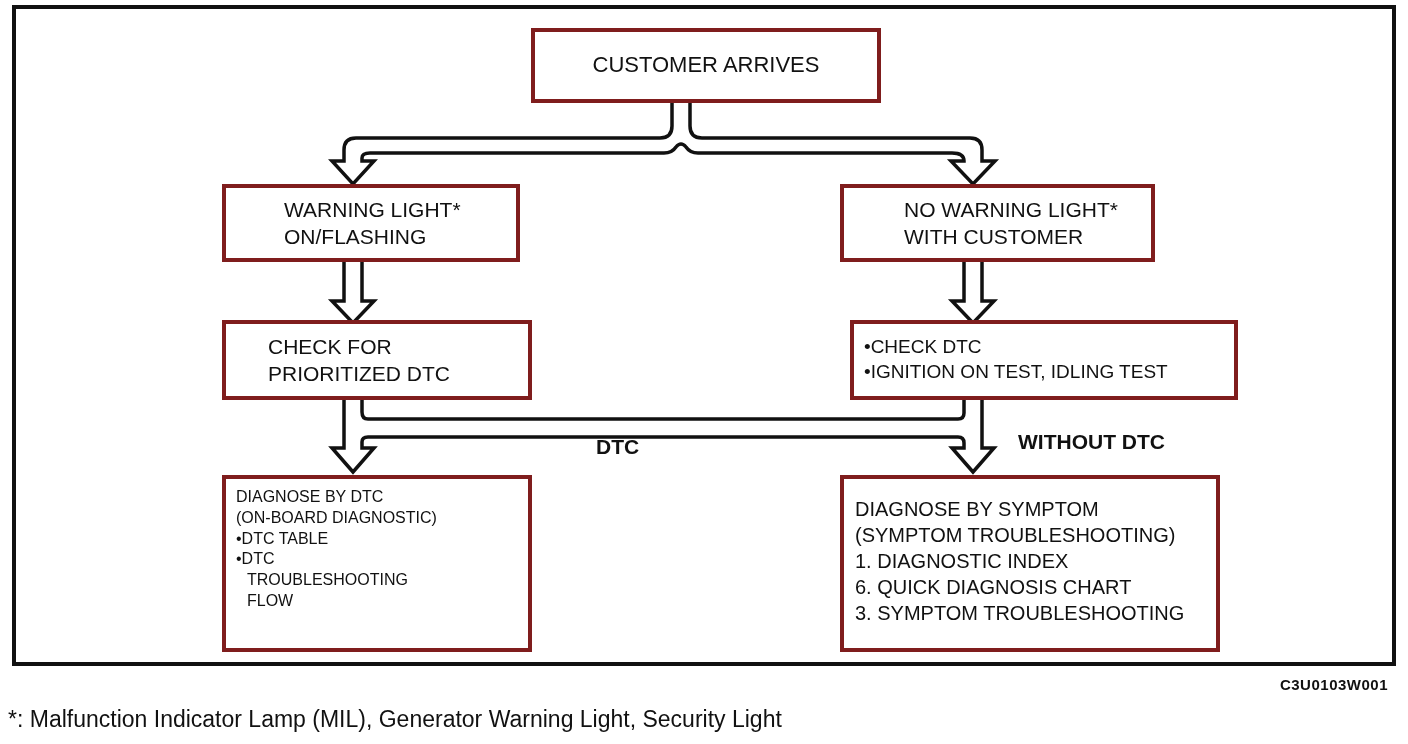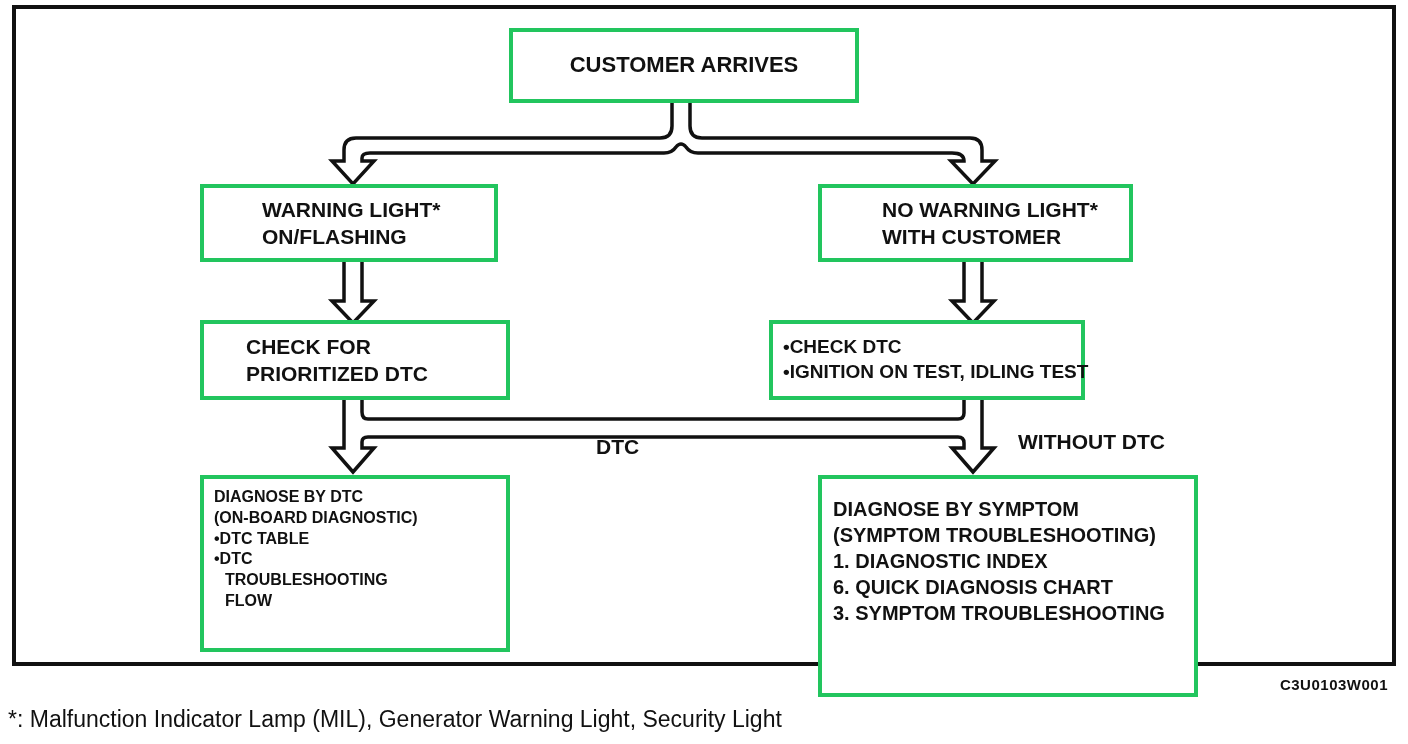--- a/index.html
+++ b/index.html
@@ -7,33 +7,33 @@
     position:relative;width:1408px;height:744px;background:#ffffff;overflow:hidden;
     font-family:"Liberation Sans","DejaVu Sans",sans-serif;color:#111111;
   }
   .frame{
     position:absolute;left:12px;top:5px;width:1384px;height:661px;
     border:4px solid #111111;box-sizing:border-box;background:transparent;
   }
   .connectors{position:absolute;left:0;top:0;width:1408px;height:744px;z-index:1;}
   .connectors path{fill:#ffffff;stroke:#111111;stroke-width:3.5;}
   .box{
-    position:absolute;box-sizing:border-box;border:4px solid #22c55e;background:#ffffff;
+    position:absolute;box-sizing:border-box;border:4px solid #7f1d1d;background:#ffffff;
     display:flex;flex-direction:column;justify-content:center;
-    font-weight:bold;z-index:2;line-height:1.3;
+    font-weight:normal;z-index:2;line-height:1.3;margin-left:22px;
   }
   .box .line{display:block;white-space:nowrap;}
   .box-customer{left:509px;top:28px;width:350px;height:75px;align-items:center;font-size:22px;}
   .box-warning{left:200px;top:184px;width:298px;height:78px;padding-left:58px;font-size:21px;}
   .box-nowarning{left:818px;top:184px;width:315px;height:78px;padding-left:60px;font-size:21px;}
   .box-checkprior{left:200px;top:320px;width:310px;height:80px;padding-left:42px;font-size:21px;}
-  .box-checkdtc{left:769px;top:320px;width:316px;height:80px;padding-left:10px;font-size:19px;}
+  .box-checkdtc{left:828px;top:320px;width:388px;height:80px;padding-left:10px;font-size:19px;}
   .box-diagdtc{left:200px;top:475px;width:310px;height:177px;justify-content:flex-start;
                padding:8px 0 0 10px;font-size:16px;}
-  .box-diagsym{left:818px;top:475px;width:380px;height:222px;justify-content:flex-start;
+  .box-diagsym{left:818px;top:475px;width:380px;height:177px;justify-content:flex-start;
                padding:17px 0 0 11px;font-size:20px;}
   .ind{padding-left:11px;}
   .edge-label{position:absolute;z-index:3;font-weight:bold;font-size:21px;white-space:nowrap;}
   .label-dtc{left:596px;top:395px;width:120px;text-align:left;margin-top:40px;}
   .label-withoutdtc{left:1018px;top:430px;}
   .fig-code{position:absolute;right:20px;top:676px;z-index:3;
             font-weight:bold;font-size:15px;letter-spacing:.5px;}
   .footnote{position:absolute;left:8px;top:706px;z-index:3;
             font-weight:400;font-size:23px;white-space:nowrap;}
 </style>

